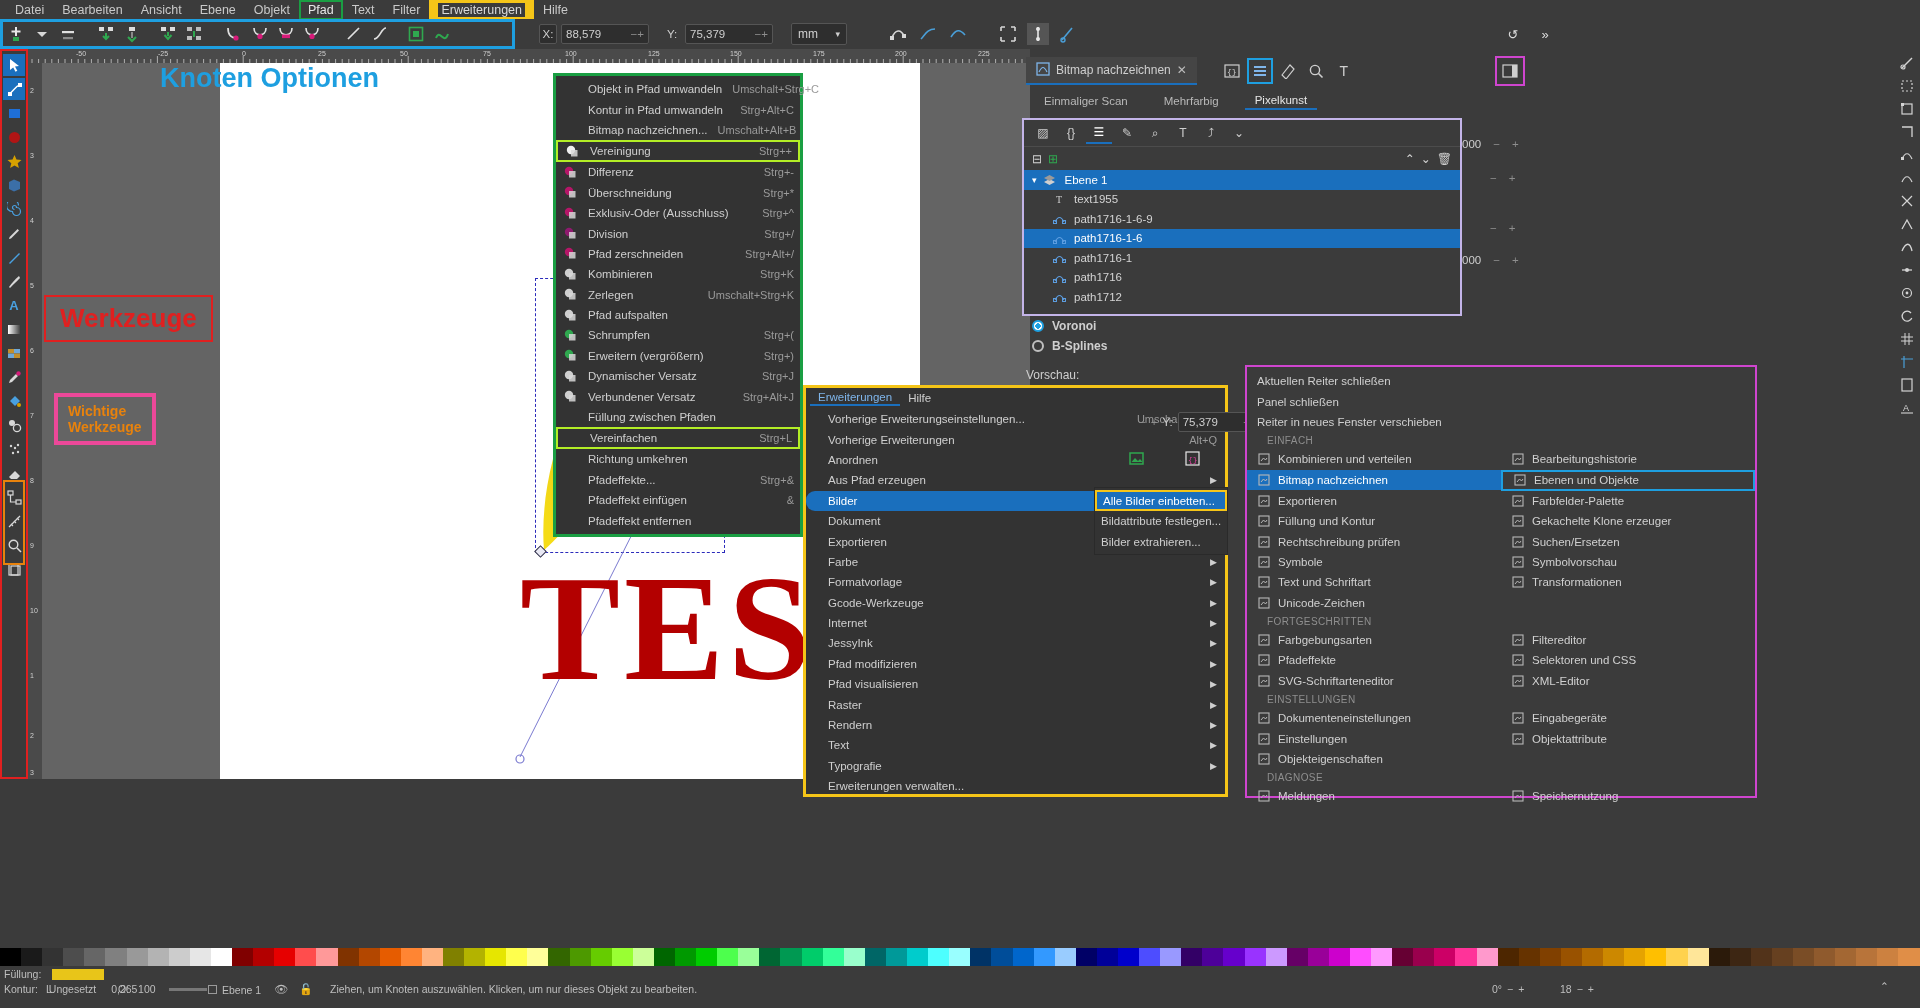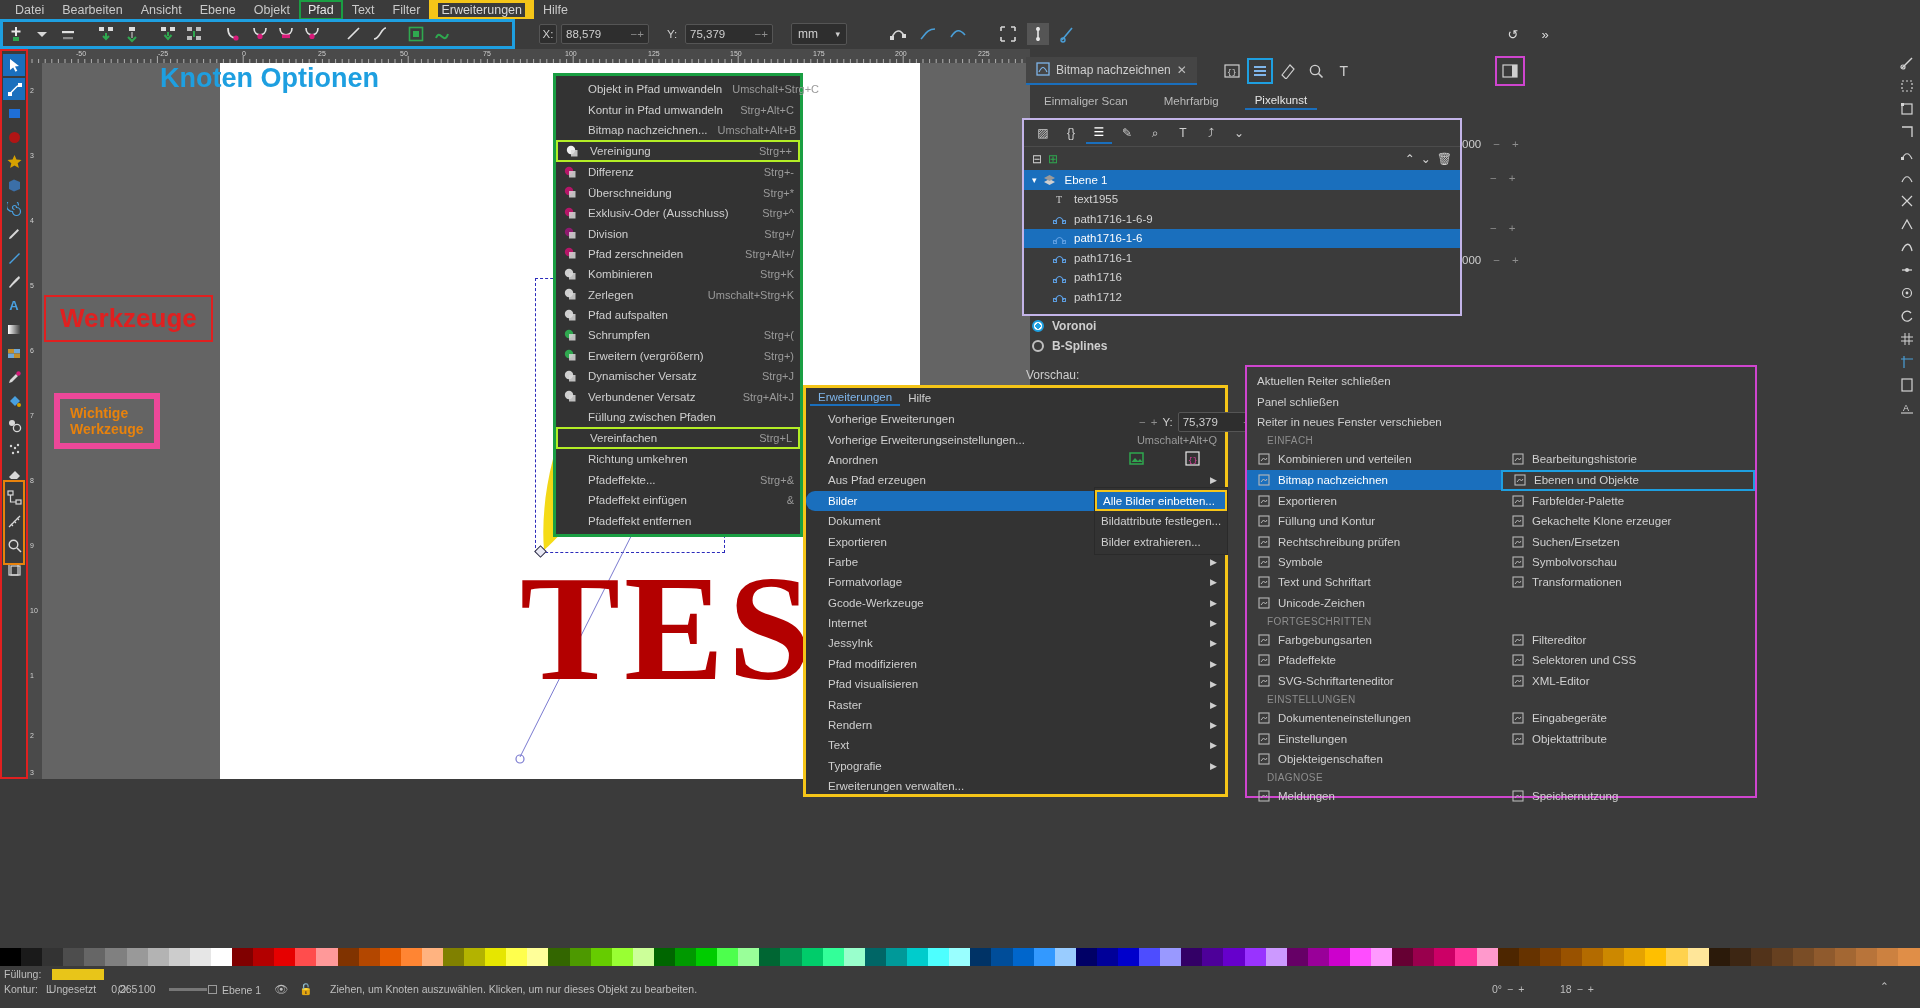--- a/index.html
+++ b/index.html
@@ -95,21 +95,21 @@
     position:absolute; left:160px; top:63px;
     font-size:27px; font-weight:bold; color:#1e9fe0;
     font-family:"Liberation Sans", sans-serif;
   }
   #lblWerkzeuge {
     position:absolute; left:44px; top:295px; padding:6px 14px;
     border:2px solid #e02020; color:#e02020; font-size:26px; font-weight:bold;
   }
   #lblWichtig {
     position:absolute; left:54px; top:393px; padding:6px 10px;
-    border:6px solid #ec4899; color:#e8820c; font-size:14px; font-weight:bold; line-height:1.15;
+    border:4px solid #ec4899; color:#e8820c; font-size:14px; font-weight:bold; line-height:1.15;
   }
 
   
   #pfadmenu {
     position:absolute; left:553px; top:73px; width:250px;
     background:#333333; border:3px solid #1a9e43; padding:3px 0;
     font-size:11.5px;
   }
   #pfadmenu .row {
     display:flex; align-items:center; height:20.4px; padding:0 6px 0 4px; color:#cfcfcf; white-space:nowrap;
@@ -1223,26 +1223,26 @@
     </div>
 </div>
 
 <div id="extWrap">
   <div id="extMenubar">
     <div class="em act">Erweiterungen</div>
     <div class="em">Hilfe</div>
   </div>
   <div id="extlist">
       <div class="row">
+        <span>Vorherige Erweiterungseinstellungen...</span>
+        <span class="sc">Umschalt+Alt+Q</span>
+      </div>
+      <div class="row">
         <span>Vorherige Erweiterungen</span>
         <span class="sc">Alt+Q</span>
-      </div>
-      <div class="row">
-        <span>Vorherige Erweiterungseinstellungen...</span>
-        <span class="sc">Umschalt+Alt+Q</span>
       </div>
       <div class="row">
         <span>Anordnen</span>
         <span class="arw">▶</span>
       </div>
       <div class="row">
         <span>Aus Pfad erzeugen</span>
         <span class="arw">▶</span>
       </div>
       <div class="row sel">

